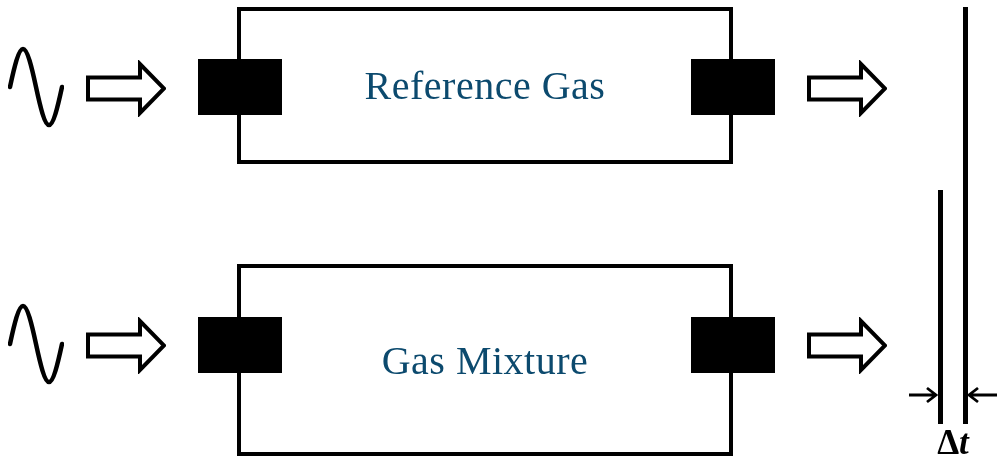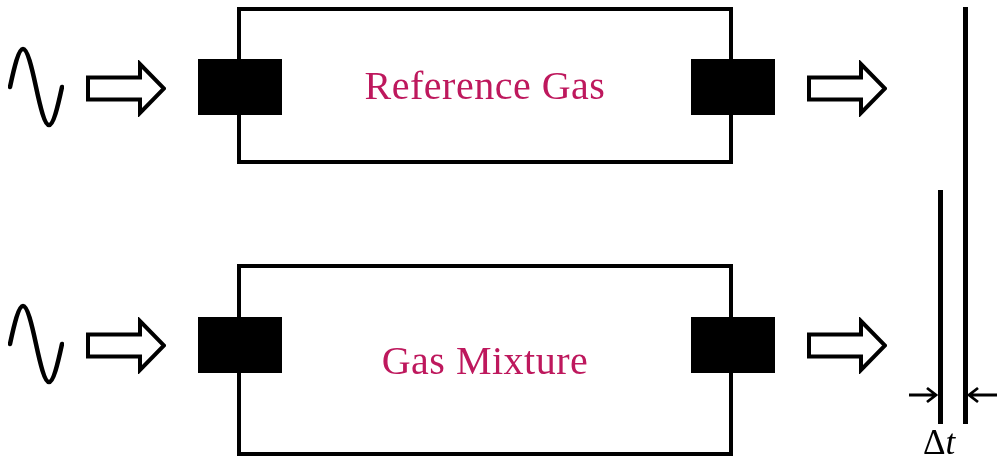--- a/index.html
+++ b/index.html
@@ -24,21 +24,21 @@
     height: 157px;
     border: 4px solid #000000;
     box-sizing: border-box;
     background: #ffffff;
     display: flex;
     align-items: center;
     justify-content: center;
   }
   .chamber-label {
     font-size: 40px;
-    color: #be185d;
+    color: #0c4a6e;
     letter-spacing: 0.5px;
     white-space: nowrap;
   }
 
   .transducer {
     position: absolute;
     width: 84px;
     height: 56px;
     background: #000000;
   }
@@ -47,23 +47,25 @@
     position: absolute;
     width: 4.5px;
     background: #000000;
   }
 
   .delta-label {
     position: absolute;
     left: 923px;
     top: 424px;
     width: 60px;
+    text-align: center;
     font-size: 35px;
     color: #000000;
     line-height: 1.1;
+    font-weight: bold;
   }
   .delta-label .t-italic { font-style: italic; }
 
   svg { display: block; }
 </style>
 </head>
 <body>
 
 <div class="canvas">
 

